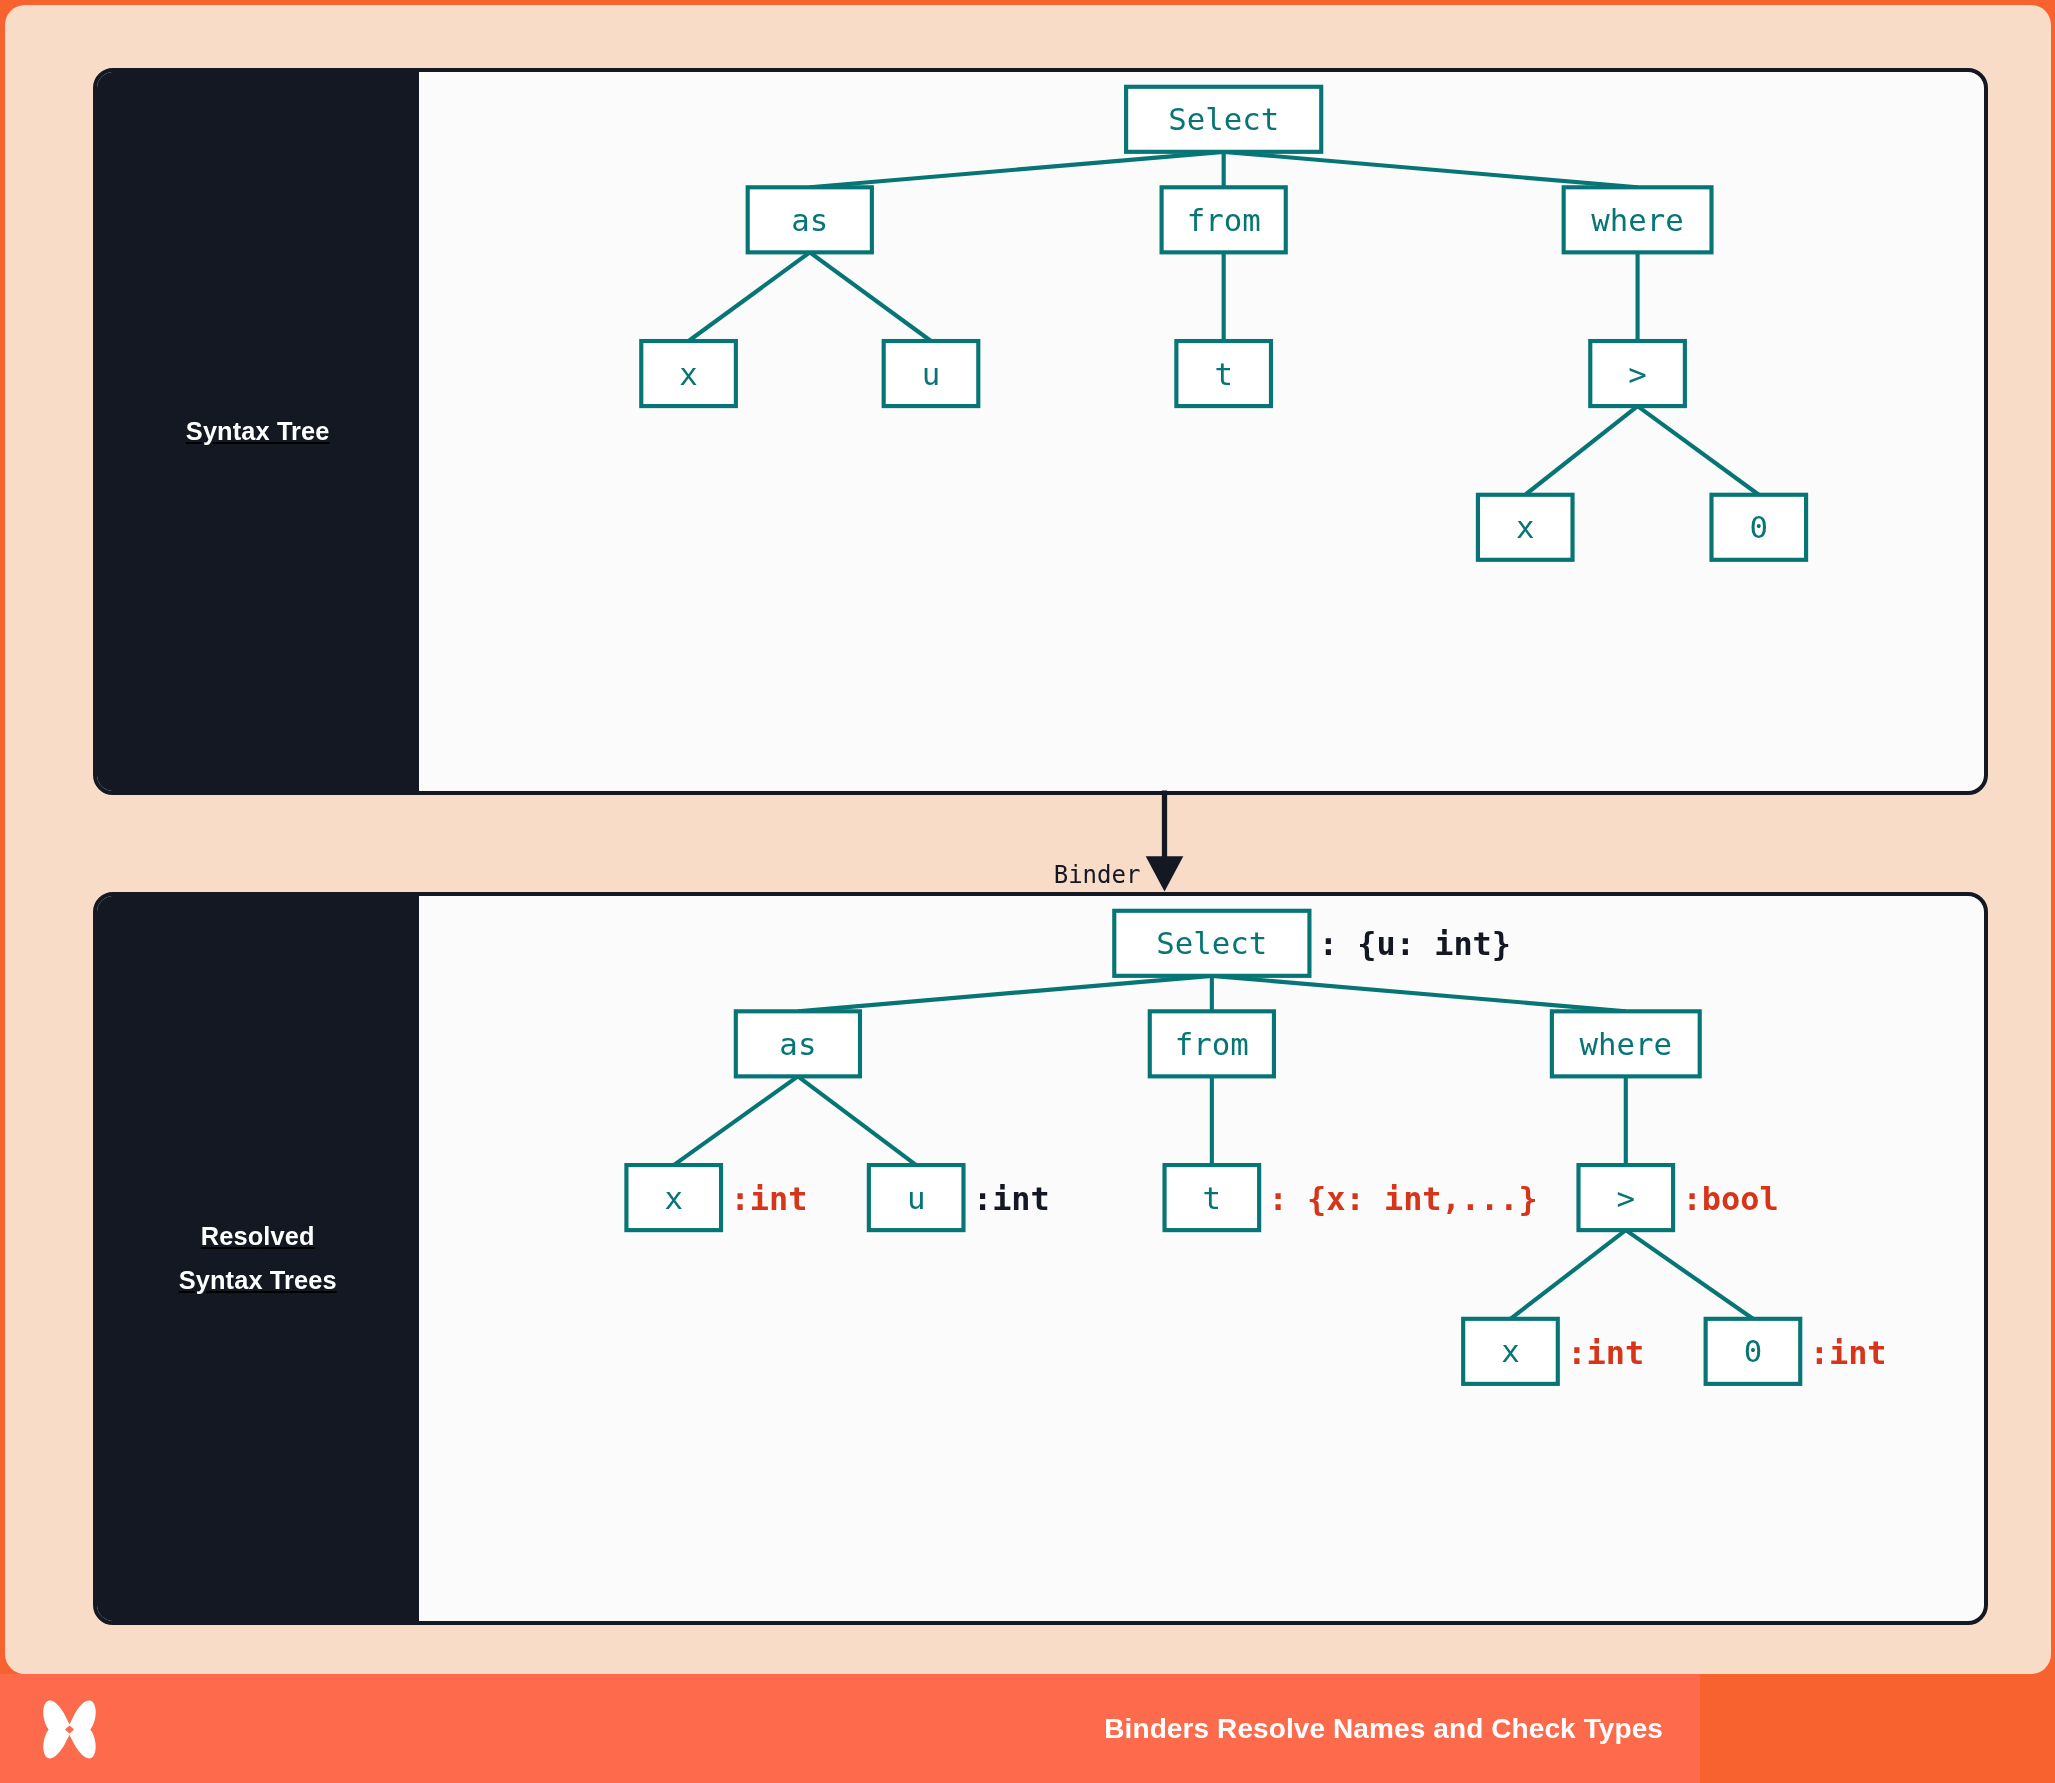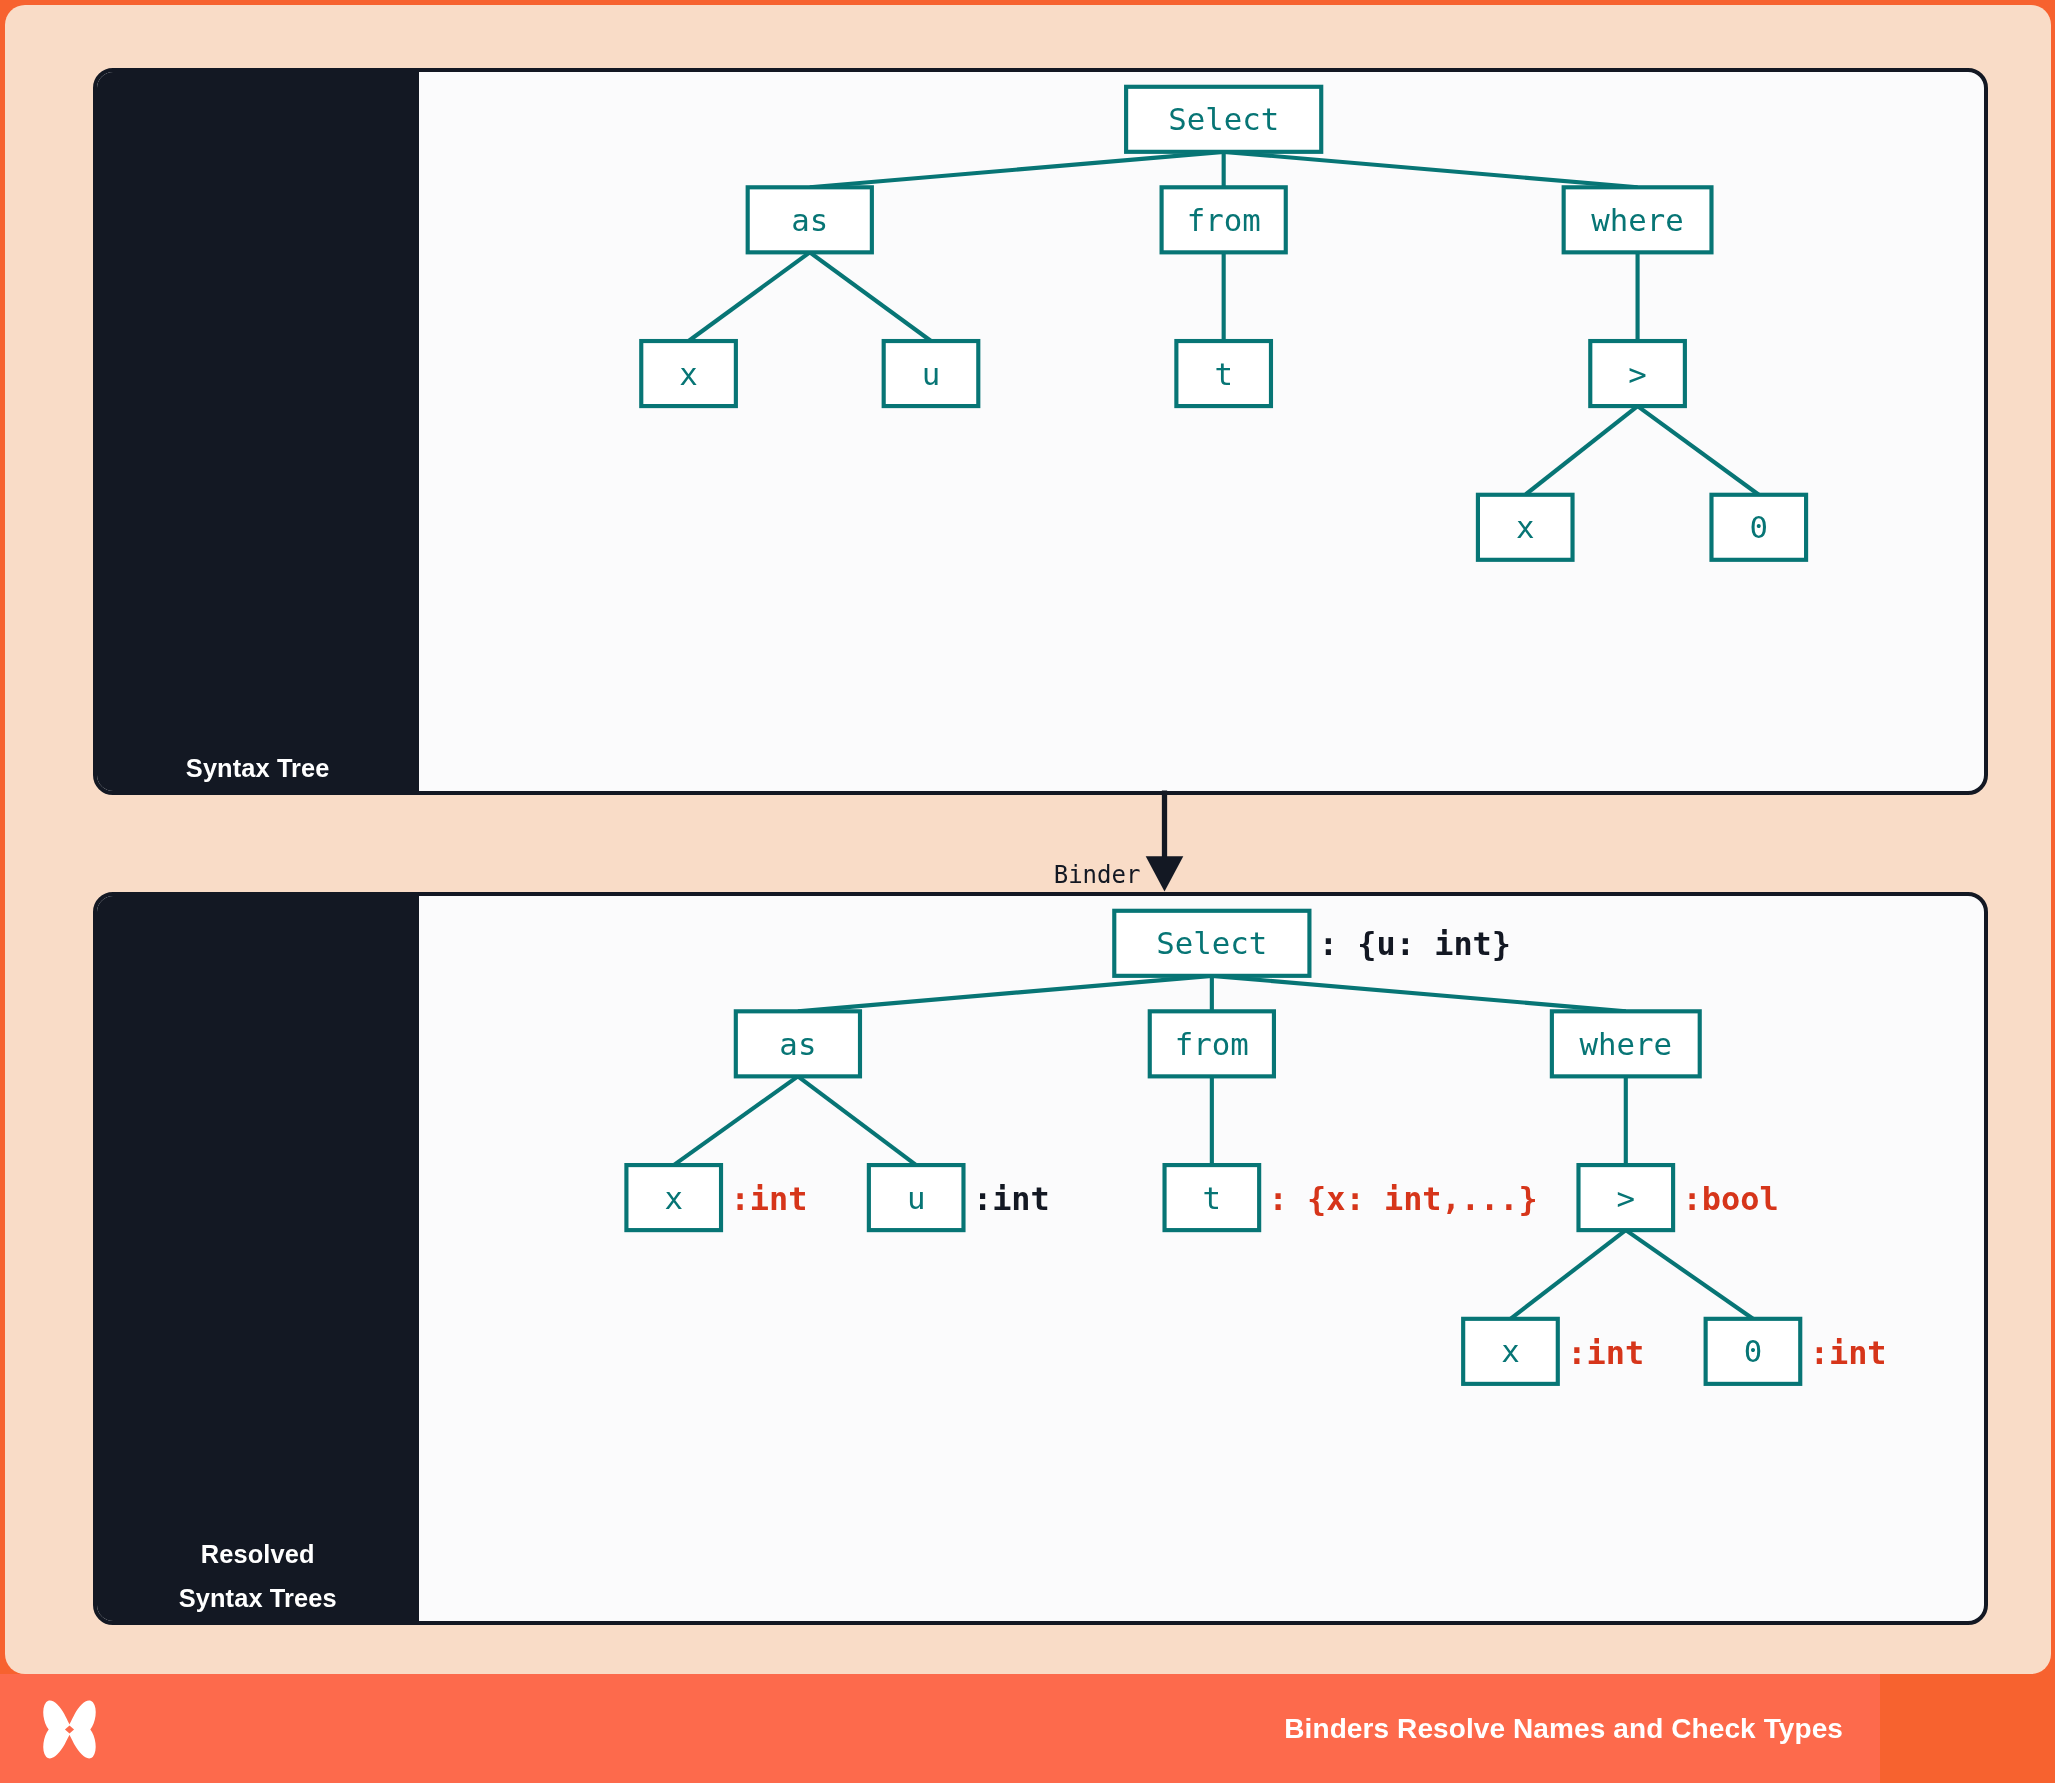--- a/index.html
+++ b/index.html
@@ -37,23 +37,24 @@
   }
   .panel-top    { left: 88px; top: 63px;  width: 1895px; height: 727px; }
   .panel-bottom { left: 88px; top: 887px; width: 1895px; height: 733px; }
 
   .panel-sidebar {
     position: absolute;
     left: 0; top: 0; bottom: 0;
     width: 322px;
     background: #131823;
     display: flex;
-    align-items: flex-end;
+    align-items: center;
     justify-content: center;
     text-align: center;
+    text-decoration: underline;
   }
   .panel-sidebar span {
     color: #ffffff;
     font-size: 25.4px;
     font-weight: bold;
     line-height: 1.75;
     letter-spacing: 0.1px;
   }
 
   .panel-stage {
@@ -73,21 +74,21 @@
     color: #131823;
     white-space: nowrap;
     margin-top: 47px;
   }
   .binder-arrow { position: absolute; left: 1136px; top: 785px; width: 47px; height: 102px; }
 
   
   .footer {
     position: absolute;
     left: 0; bottom: 0;
-    width: 1880px; height: 110px;
+    width: 1700px; height: 110px;
     background: #fd6a4c;
     display: flex;
     align-items: center;
   }
   .footer-logo { position: absolute; left: 37px; top: 22.5px; width: 65px; height: 65px; }
   .footer-caption {
     position: absolute;
     right: 37px; top: 50%;
     transform: translateY(-50%);
     color: #ffffff;

